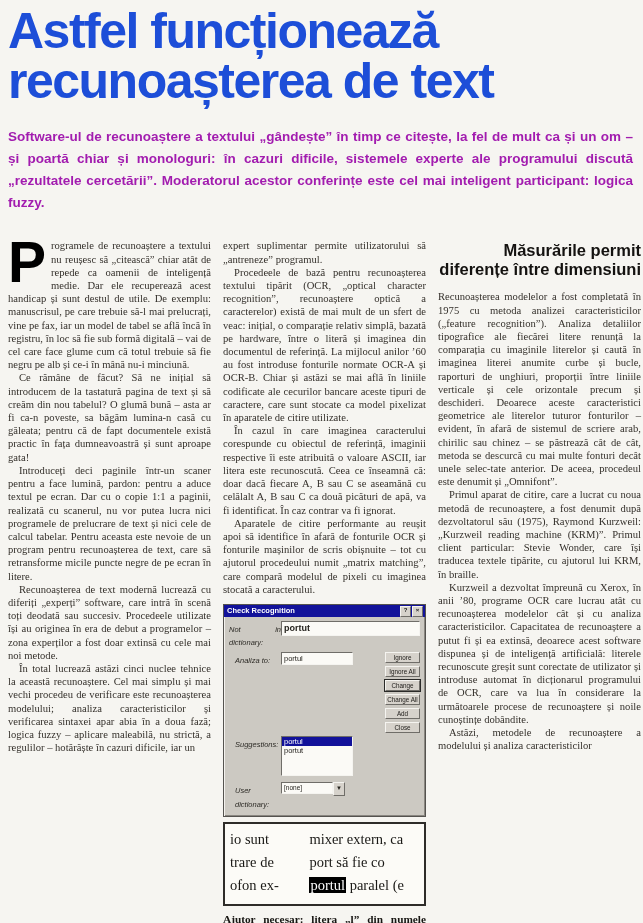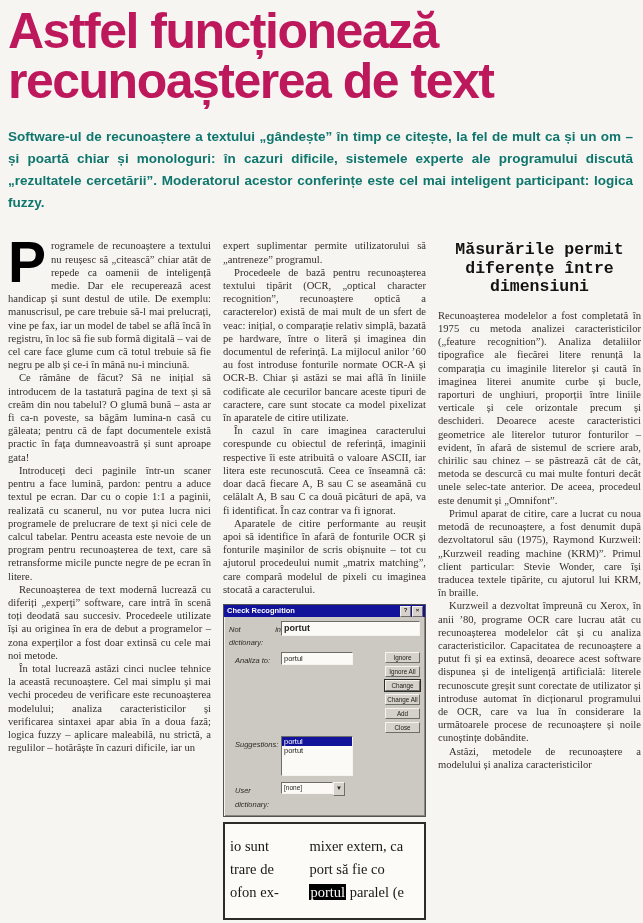--- a/index.html
+++ b/index.html
@@ -1,31 +1,31 @@
 <!DOCTYPE html>
 <html lang="ro"><head>
 <meta charset="utf-8">
 <style>
   html,body{margin:0;padding:0;}
   body{width:643px;height:923px;overflow:hidden;background:#efeeea;}
   .page{position:relative;width:643px;height:923px;background:#f6f5f1;overflow:hidden;
         font-family:"Liberation Serif",serif;color:#34302b;}
   
   .headline{padding:6px 8px 0 8px;font-family:"Liberation Sans",sans-serif;
-            font-weight:bold;font-size:50px;line-height:1.0;letter-spacing:-1.5px;color:#be185d;}
+            font-weight:bold;font-size:50px;line-height:1.0;letter-spacing:-1.5px;color:#1d4ed8;}
   
   .intro{padding:20px 10px 0 8px;font-family:"Liberation Sans",sans-serif;font-weight:bold;
-         font-size:13.5px;line-height:1.62;color:#0f766e;text-align:justify;}
+         font-size:13.5px;line-height:1.62;color:#a21caf;text-align:justify;}
   
   .cols{display:flex;gap:12px;padding:26px 8px 0 8px;align-items:flex-start;}
   .col{width:203px;flex:0 0 203px;font-size:10.6px;line-height:13.2px;text-align:justify;}
   .col p{margin:0;text-indent:11px;}
   .col p.noindent{text-indent:0;}
-  .subhead{font-family:Liberation Mono, monospace;font-weight:bold;font-size:16.5px;
-           line-height:1.12;color:#141210;text-align:center;margin:16px 0 12px 0;}
+  .subhead{font-family:Liberation Sans, sans-serif;font-weight:bold;font-size:16.5px;
+           line-height:1.12;color:#141210;text-align:right;margin:16px 0 12px 0;}
   .subhead.first{margin-top:2px;}
   .dropcap{float:left;font-family:"Liberation Sans",sans-serif;font-weight:bold;
            font-size:57px;line-height:42px;color:#000;margin:2px 5px 0 0;}
   
   .dialog{margin-top:8px;background:#ccc9c2;border:1px solid #55534f;
           box-shadow:inset 1px 1px 0 #f4f2ee, inset -1px -1px 0 #8a8781;
           font-family:"Liberation Sans",sans-serif;font-size:7.5px;color:#26241f;}
   .titlebar{height:12px;background:#12129a;display:flex;align-items:flex-end;
             padding:0 2px 0 3px;color:#fff;font-weight:bold;font-size:7.5px;}
   .titlebar .t{flex:1;white-space:nowrap;overflow:hidden;}
@@ -48,21 +48,21 @@
   .wbtn{width:35px;height:11px;background:#d6d2cb;border:1px solid;
         border-color:#f5f4f0 #6f6d68 #6f6d68 #f5f4f0;font-family:"Liberation Sans",sans-serif;
         font-size:6.3px;line-height:9px;text-align:center;color:#1c1a17;padding:0;}
   .wbtn.default{outline:1px solid #2a2a28;}
   .combo{display:flex;width:64px;}
   .combo .field{flex:1;height:10px;line-height:10px;font-size:6.5px;}
   .combo .arrow{width:10px;height:12px;background:#d6d2cb;border:1px solid;
         border-color:#f5f4f0 #6f6d68 #6f6d68 #f5f4f0;font-size:6px;line-height:11px;text-align:center;}
   
   .preview{margin-top:5px;background:#fcfbf7;border:2px solid #2e2c29;
-           padding:11px 5px;font-family:"Liberation Serif",serif;font-size:14.5px;
+           padding:4px 5px;font-family:"Liberation Serif",serif;font-size:14.5px;
            line-height:23px;color:#191815;height:72px;overflow:hidden;}
   .prow{display:flex;white-space:nowrap;}
   .pl{width:42%;flex:0 0 42%;}
   .pr{width:58%;flex:0 0 58%;}
   .hl{background:#000;color:#fff;padding:0 1px;}
   
   .caption{margin-top:6px;font-weight:bold;font-size:11.3px;line-height:1.3;
            color:#181613;text-align:justify;}
 </style>
 </head>

